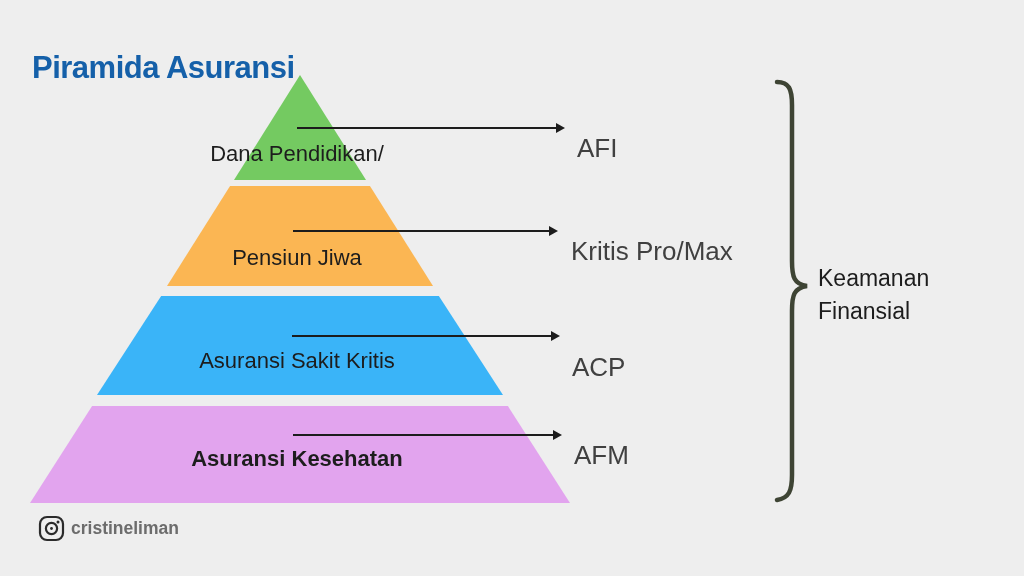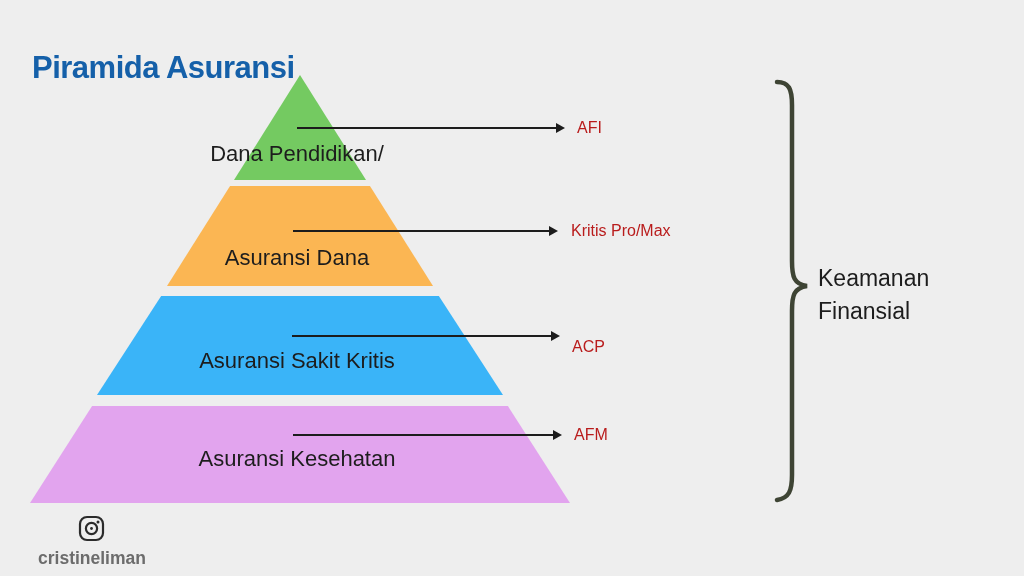--- a/index.html
+++ b/index.html
@@ -47,21 +47,21 @@
     transform: translateX(-50%);
     text-align: center;
     font-size: 22px;
     line-height: 32px;
     white-space: nowrap;
     color: #1D1D1D;
   }
   .level-label-1 { top: 97px; margin-top: 41px; }
   .level-label-2 { top: 242px; }
   .level-label-3 { top: 345px; }
-  .level-label-4 { top: 443px; }
+  .level-label-4 { top: 443px; font-weight: bold; }
   
   .arrow {
     position: absolute;
     height: 2.6px;
     background: #1C1C1C;
   }
   .arrow::after {
     content: '';
     position: absolute;
     right: -9px;
@@ -71,24 +71,25 @@
     border-bottom: 5px solid transparent;
     border-left: 9px solid #1C1C1C;
   }
   .arrow-1 { left: 297px; top: 126.5px; width: 259px; }
   .arrow-2 { left: 293px; top: 229.5px; width: 256px; }
   .arrow-3 { left: 292px; top: 334.5px; width: 259px; }
   .arrow-4 { left: 293px; top: 433.5px; width: 260px; }
   
   .product {
     position: absolute;
-    font-size: 16px;
+    font-size: 26px;
     line-height: 22px;
     white-space: nowrap;
-    color: #b91c1c;
+    color: #404040;
+    margin-top: 20px;
   }
   .product-1 { left: 577px; top: 117px; }
   .product-2 { left: 571px; top: 220px; }
   .product-3 { left: 572px; top: 336px; }
   .product-4 { left: 574px; top: 424px; }
   
   .brace-svg { position: absolute; left: 765px; top: 79px; }
   .brace-label {
     position: absolute;
     left: 818px;
@@ -99,21 +100,20 @@
     color: #1D1D1D;
   }
   
   .footer {
     position: absolute;
     left: 38px;
     top: 515px;
     display: flex;
     align-items: center;
     gap: 6px;
-    flex-direction: column;
   }
   .handle {
     font-size: 17.5px;
     font-weight: bold;
     color: #6C6C6C;
   }
 </style>
 </head>
 <body>
 
@@ -122,21 +122,21 @@
   <h1 class="title" style="color: rgb(21, 96, 169);">Piramida Asuransi</h1>
 
   <div class="level level-1" style="background-color: rgb(116, 202, 97);"></div>
   <div class="level level-2" style="background-color: rgb(251, 182, 83);"></div>
   <div class="level level-3" style="background-color: rgb(58, 180, 248);"></div>
   <div class="level level-4" style="background-color: rgb(226, 164, 238);"></div>
 
   <div class="level-label level-label-1">
     <div>Dana Pendidikan/</div>
   </div>
-  <div class="level-label level-label-2">Asuransi Dana</div>
+  <div class="level-label level-label-2">Pensiun Jiwa</div>
   <div class="level-label level-label-3">Asuransi Sakit Kritis</div>
   <div class="level-label level-label-4">Asuransi Kesehatan</div>
 
   <div class="arrow arrow-1"></div>
   <div class="arrow arrow-2"></div>
   <div class="arrow arrow-3"></div>
   <div class="arrow arrow-4"></div>
 
   <div class="product product-1">AFI</div>
   <div class="product product-2">Kritis Pro/Max</div>

